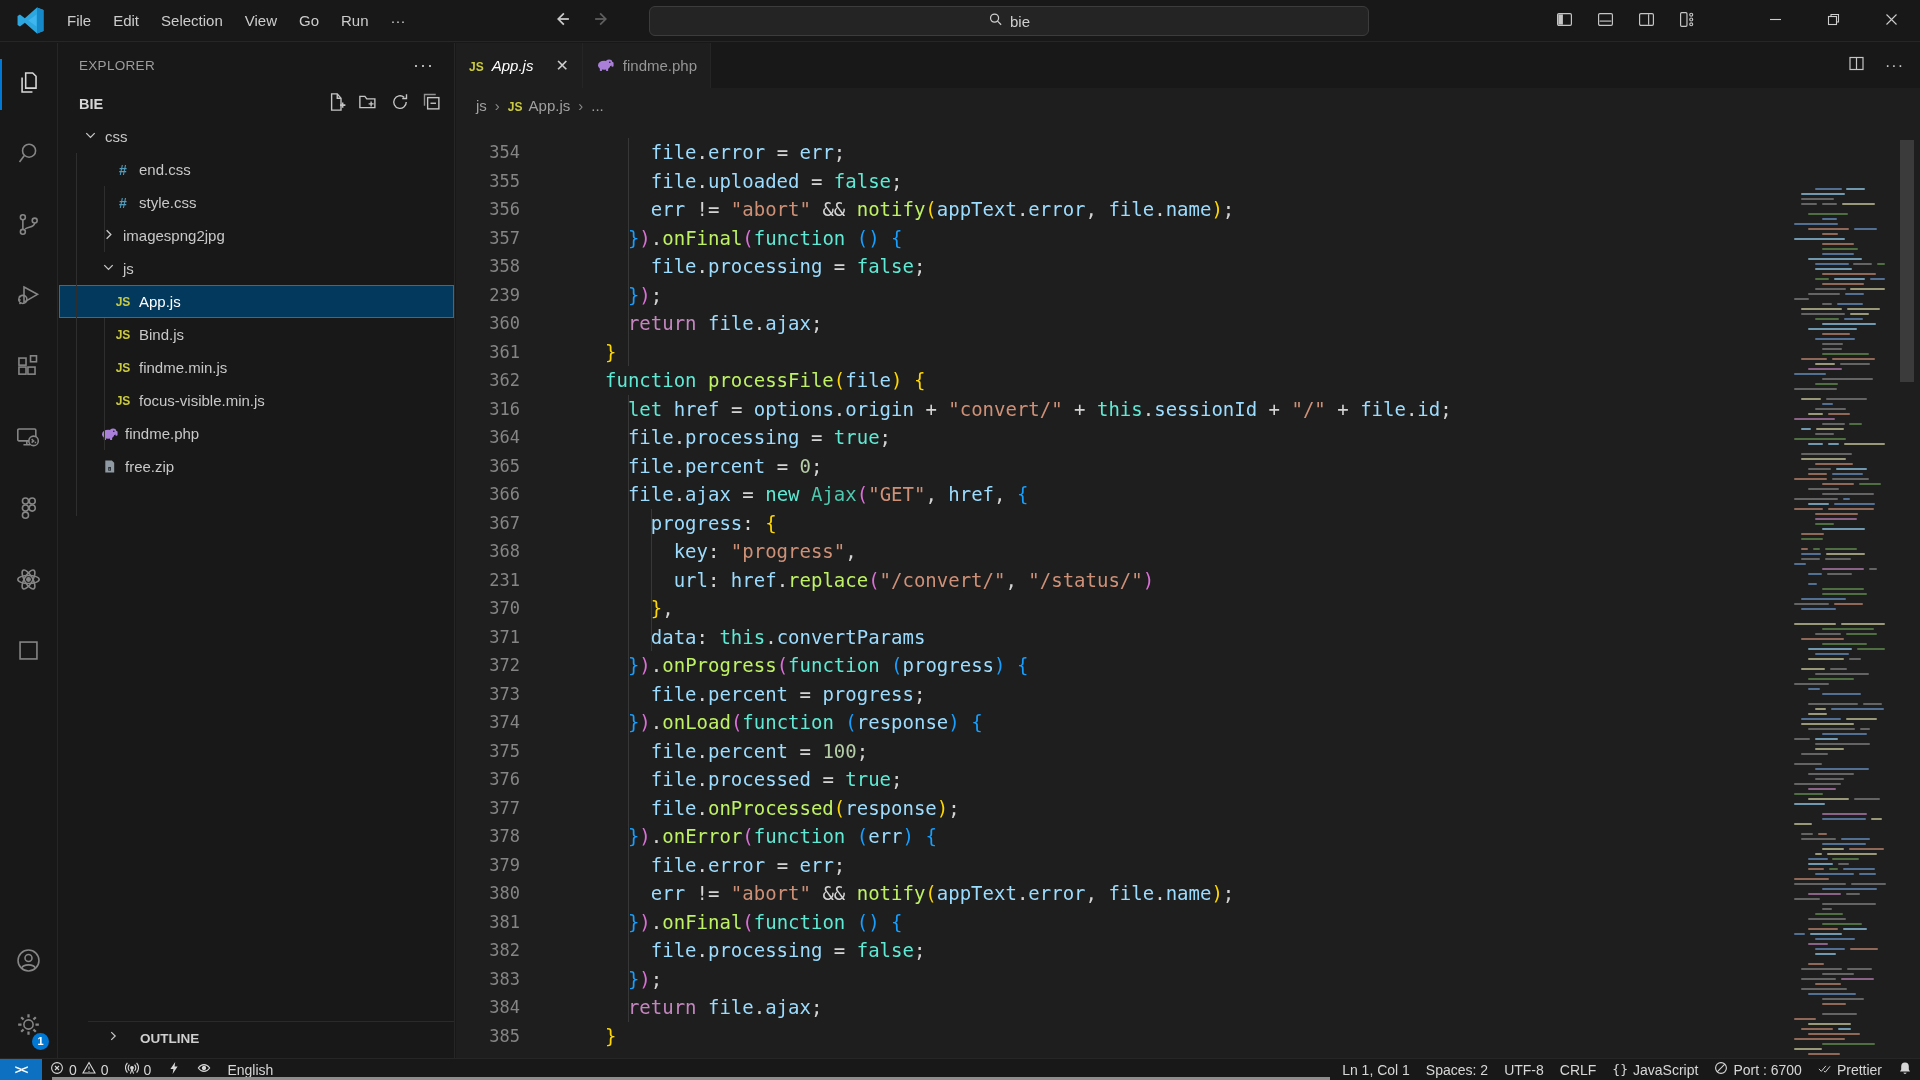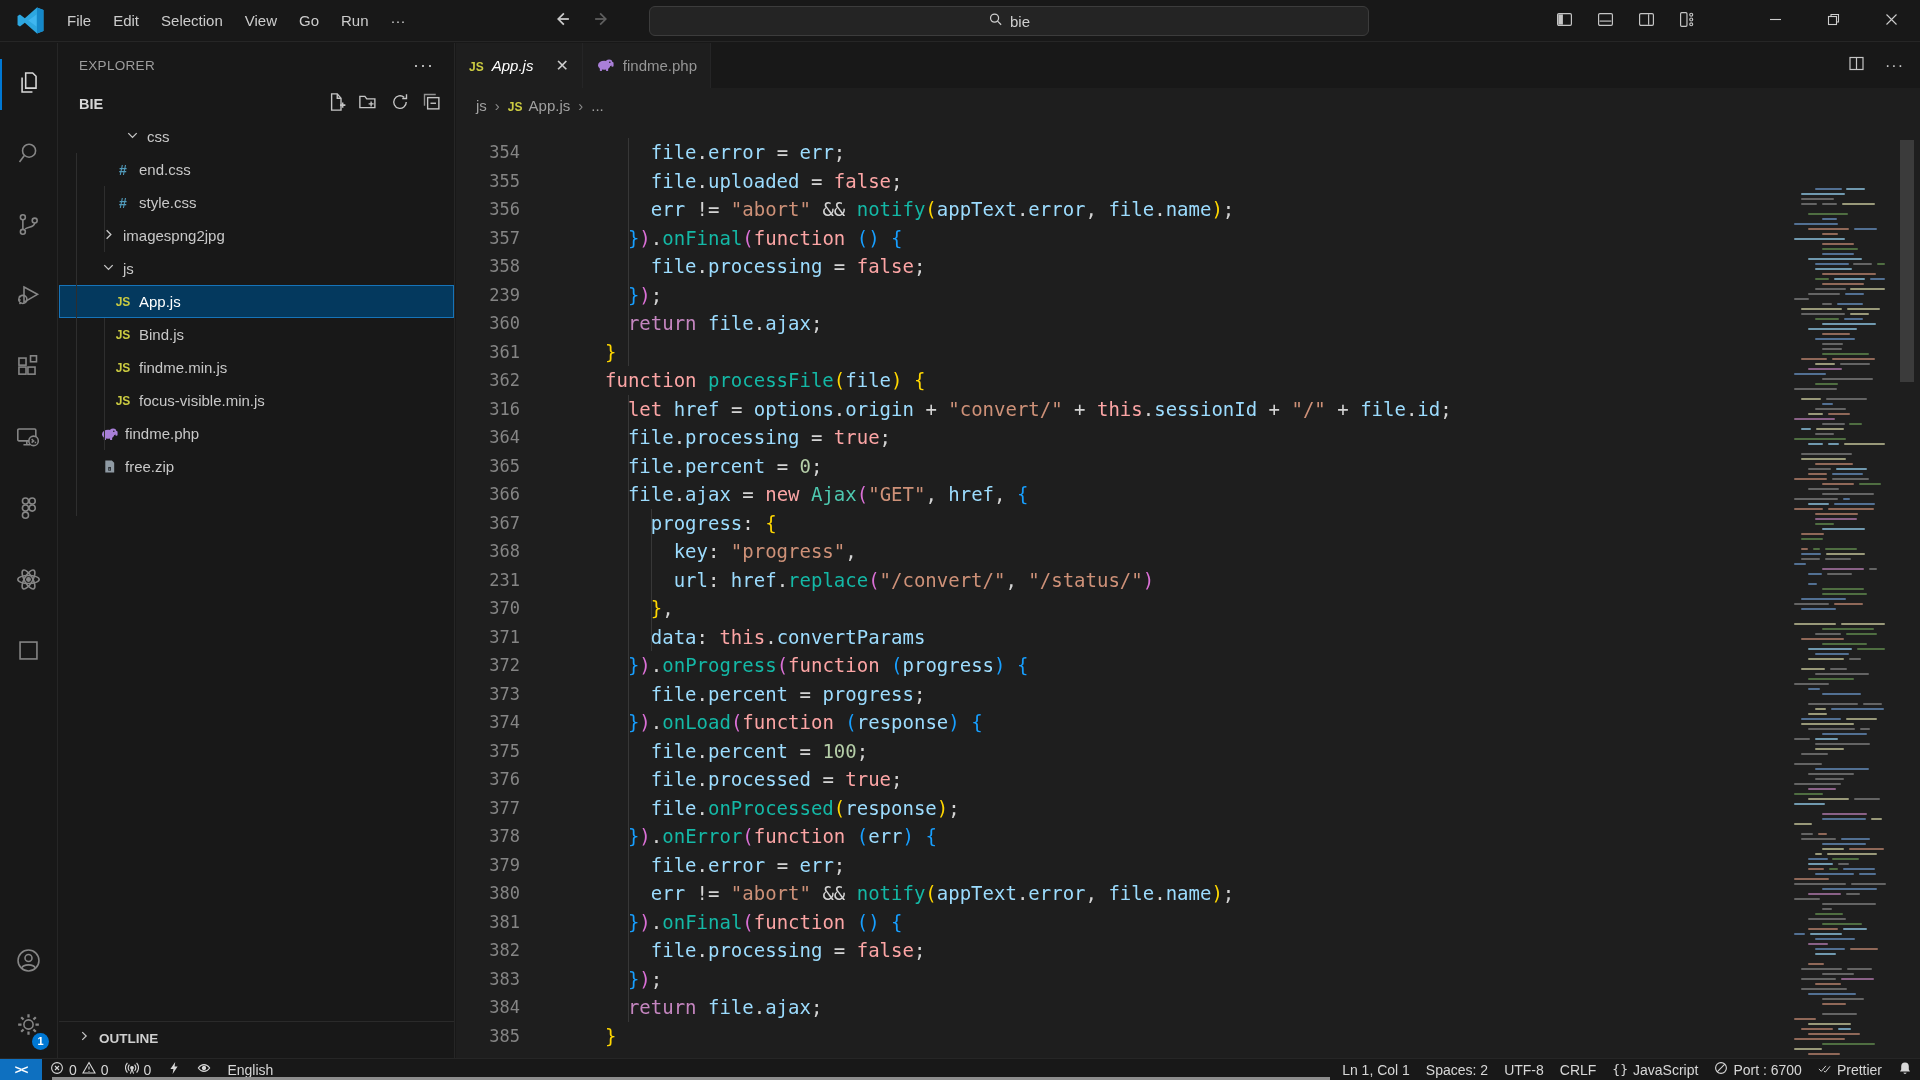--- a/index.html
+++ b/index.html
@@ -49,21 +49,21 @@
   .section-actions .ic svg { width:20px; height:20px; stroke:#c5c5c5; fill:none; stroke-width:1.1; }
   .tree { position:relative; }
   .tree-row { height:33px; display:flex; align-items:center; font-size:15px; color:#c8c8c8; position:relative; }
   .tree-row.selected { background:#04395e; box-shadow:inset 0 0 0 1px #1674b9; color:#ffffff; }
   .tree-row .chev svg { width:15px; height:15px; stroke:#c8c8c8; fill:none; stroke-width:1.4; }
   .tree-guide { position:absolute; width:1px; background:#2e2e2e; }
   .ficon { display:inline-flex; width:20px; justify-content:center; margin-right:6px; }
   .css-hash { color:#519aba; font-weight:bold; font-size:14px; }
   .js-badge { color:#cbcb41; font-weight:bold; font-size:12px; }
   .bottom-sections { position:absolute; left:0; right:0; bottom:4px; }
-  .panel-row { height:33px; border-top:1px solid #2a2a2a; display:flex; align-items:center; padding-left:18px; gap:8px; }
+  .panel-row { height:33px; border-top:1px solid #2a2a2a; display:flex; align-items:center; padding-left:18px; gap:20px;margin-left:29px; }
   .panel-row .chev svg { width:14px; height:14px; stroke:#cccccc; fill:none; stroke-width:1.5; }
   .panel-label { font-weight:bold; font-size:13.5px; color:#cfcfcf; }
 
   
   .editor { position:absolute; left:456px; top:43px; right:0; bottom:22px; background:#1e1e1e; }
   .tabbar { height:45px; background:#181818; display:flex; position:relative; }
   .tab { display:flex; align-items:center; gap:8px; padding:0 13px; font-size:15px;
          background:#1e1e1e; border-right:1px solid #252526; color:#969696; }
   .tab.active { color:#ffffff; }
   .tab.italic .tab-label { font-style:italic; }
@@ -74,21 +74,21 @@
   .breadcrumb { height:34px; display:flex; align-items:center; padding-left:20px; gap:8px;
                 color:#a0a0a0; font-size:15px; background:#1e1e1e; }
   .bc-sep { color:#8a8a8a; font-size:15px; }
 
   .codearea { position:absolute; left:0; right:0; top:79px; bottom:0; overflow:hidden; }
   #gutter { position:absolute; left:0; top:16px; width:64px; text-align:right;
             font:17px/28.5px "DejaVu Sans Mono", monospace; color:#858585; }
   #codecol { position:absolute; left:149px; top:16px;
              font:19px/28.5px "DejaVu Sans Mono", monospace; white-space:pre; color:#d4d4d4; }
   .iguide { position:absolute; width:1px; background:#373737; }
-  .c-kw{color:#fca5a5} .c-ctl{color:#c586c0} .c-var{color:#9cdcfe} .c-fn{color:#14b8a6}
+  .c-kw{color:#5eead4} .c-ctl{color:#c586c0} .c-var{color:#9cdcfe} .c-fn{color:#bef264}
   .c-cls{color:#4ec9b0} .c-str{color:#ce9178} .c-num{color:#b5cea8} .c-op{color:#d4d4d4}
   .c-b1{color:#ffd700} .c-b2{color:#da70d6} .c-b3{color:#179fff}
 
   .minimap { position:absolute; top:79px; bottom:0; right:30px; width:100px; overflow:hidden; }
   .mm-bar { position:absolute; height:2.2px; border-radius:1px; opacity:.65; }
   .vscroll { position:absolute; top:79px; bottom:0; right:4px; width:18px; }
   .vscroll-slider { position:absolute; left:2px; width:14px; top:18px; height:242px; background:rgba(121,121,121,.32); }
 
   
   .statusbar { position:absolute; left:0; right:0; bottom:0; height:22px; background:#181818;
@@ -297,21 +297,21 @@
             <path d="M13.2 1.8v3.4H9.8"></path>
           </svg></span>
         <span class="ic"><svg viewBox="0 0 16 16" xmlns="http://www.w3.org/2000/svg">
             <rect x="4.5" y="4.5" width="9" height="9"></rect>
             <path d="M6.8 9h4.4"></path>
             <path d="M2 11V2h9" opacity=".7"></path>
           </svg></span>
       </span>
   </div>
   <div class="tree" id="tree">
-      <div class="tree-row" style="padding-left: 66px;">
+      <div class="tree-row" style="padding-left: 24px;">
         <span class="ic chev" style="margin-right: 7px;"><svg viewBox="0 0 16 16" xmlns="http://www.w3.org/2000/svg">
             <path d="m3.5 5.5 4.5 4.5 4.5-4.5" stroke="#c8c8c8" fill="none" stroke-width="1.4"></path>
           </svg></span>
         <span>css</span>
       </div>
       <div class="tree-row" style="padding-left: 54px;">
         <span class="ficon">
           <span class="css-hash">#</span>
         </span>
         <span>end.css</span>

